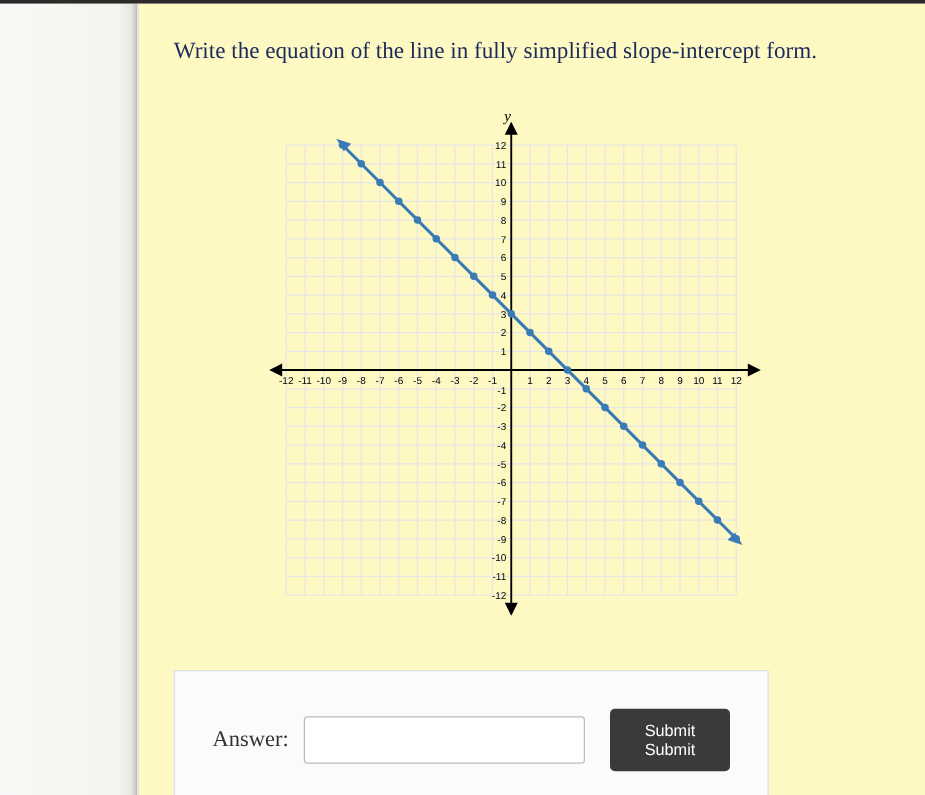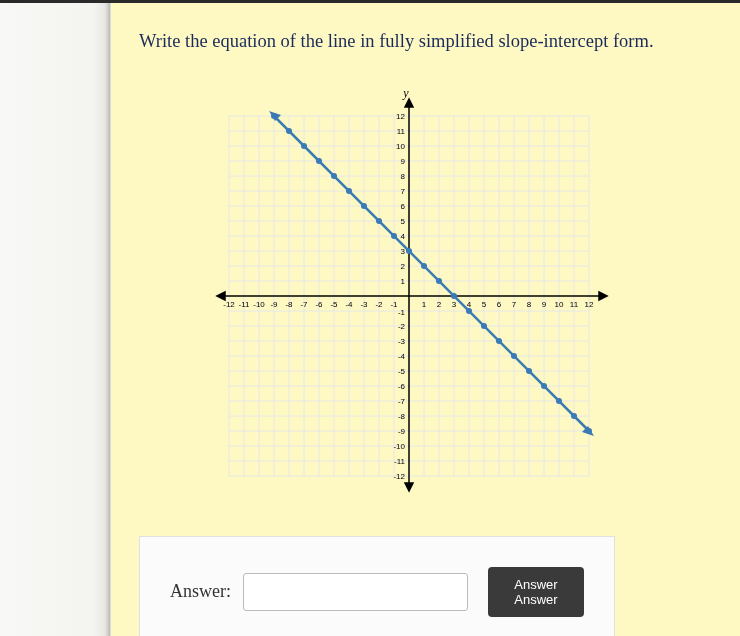--- a/index.html
+++ b/index.html
@@ -247,15 +247,15 @@
           <circle cx="365" cy="325" r="3"></circle>
             <circle cx="380" cy="340" r="3"></circle>
         </g>
       </g>
     </svg>
   </div>
 
   <div class="answer-box">
     <span class="answer-label">Answer:</span>
     <input class="answer-input" type="text" value="" style="">
-    <button class="submit-btn">Answer Answer</button>
+    <button class="submit-btn">Submit Submit</button>
   </div>
 </div>
 
 </body></html>

